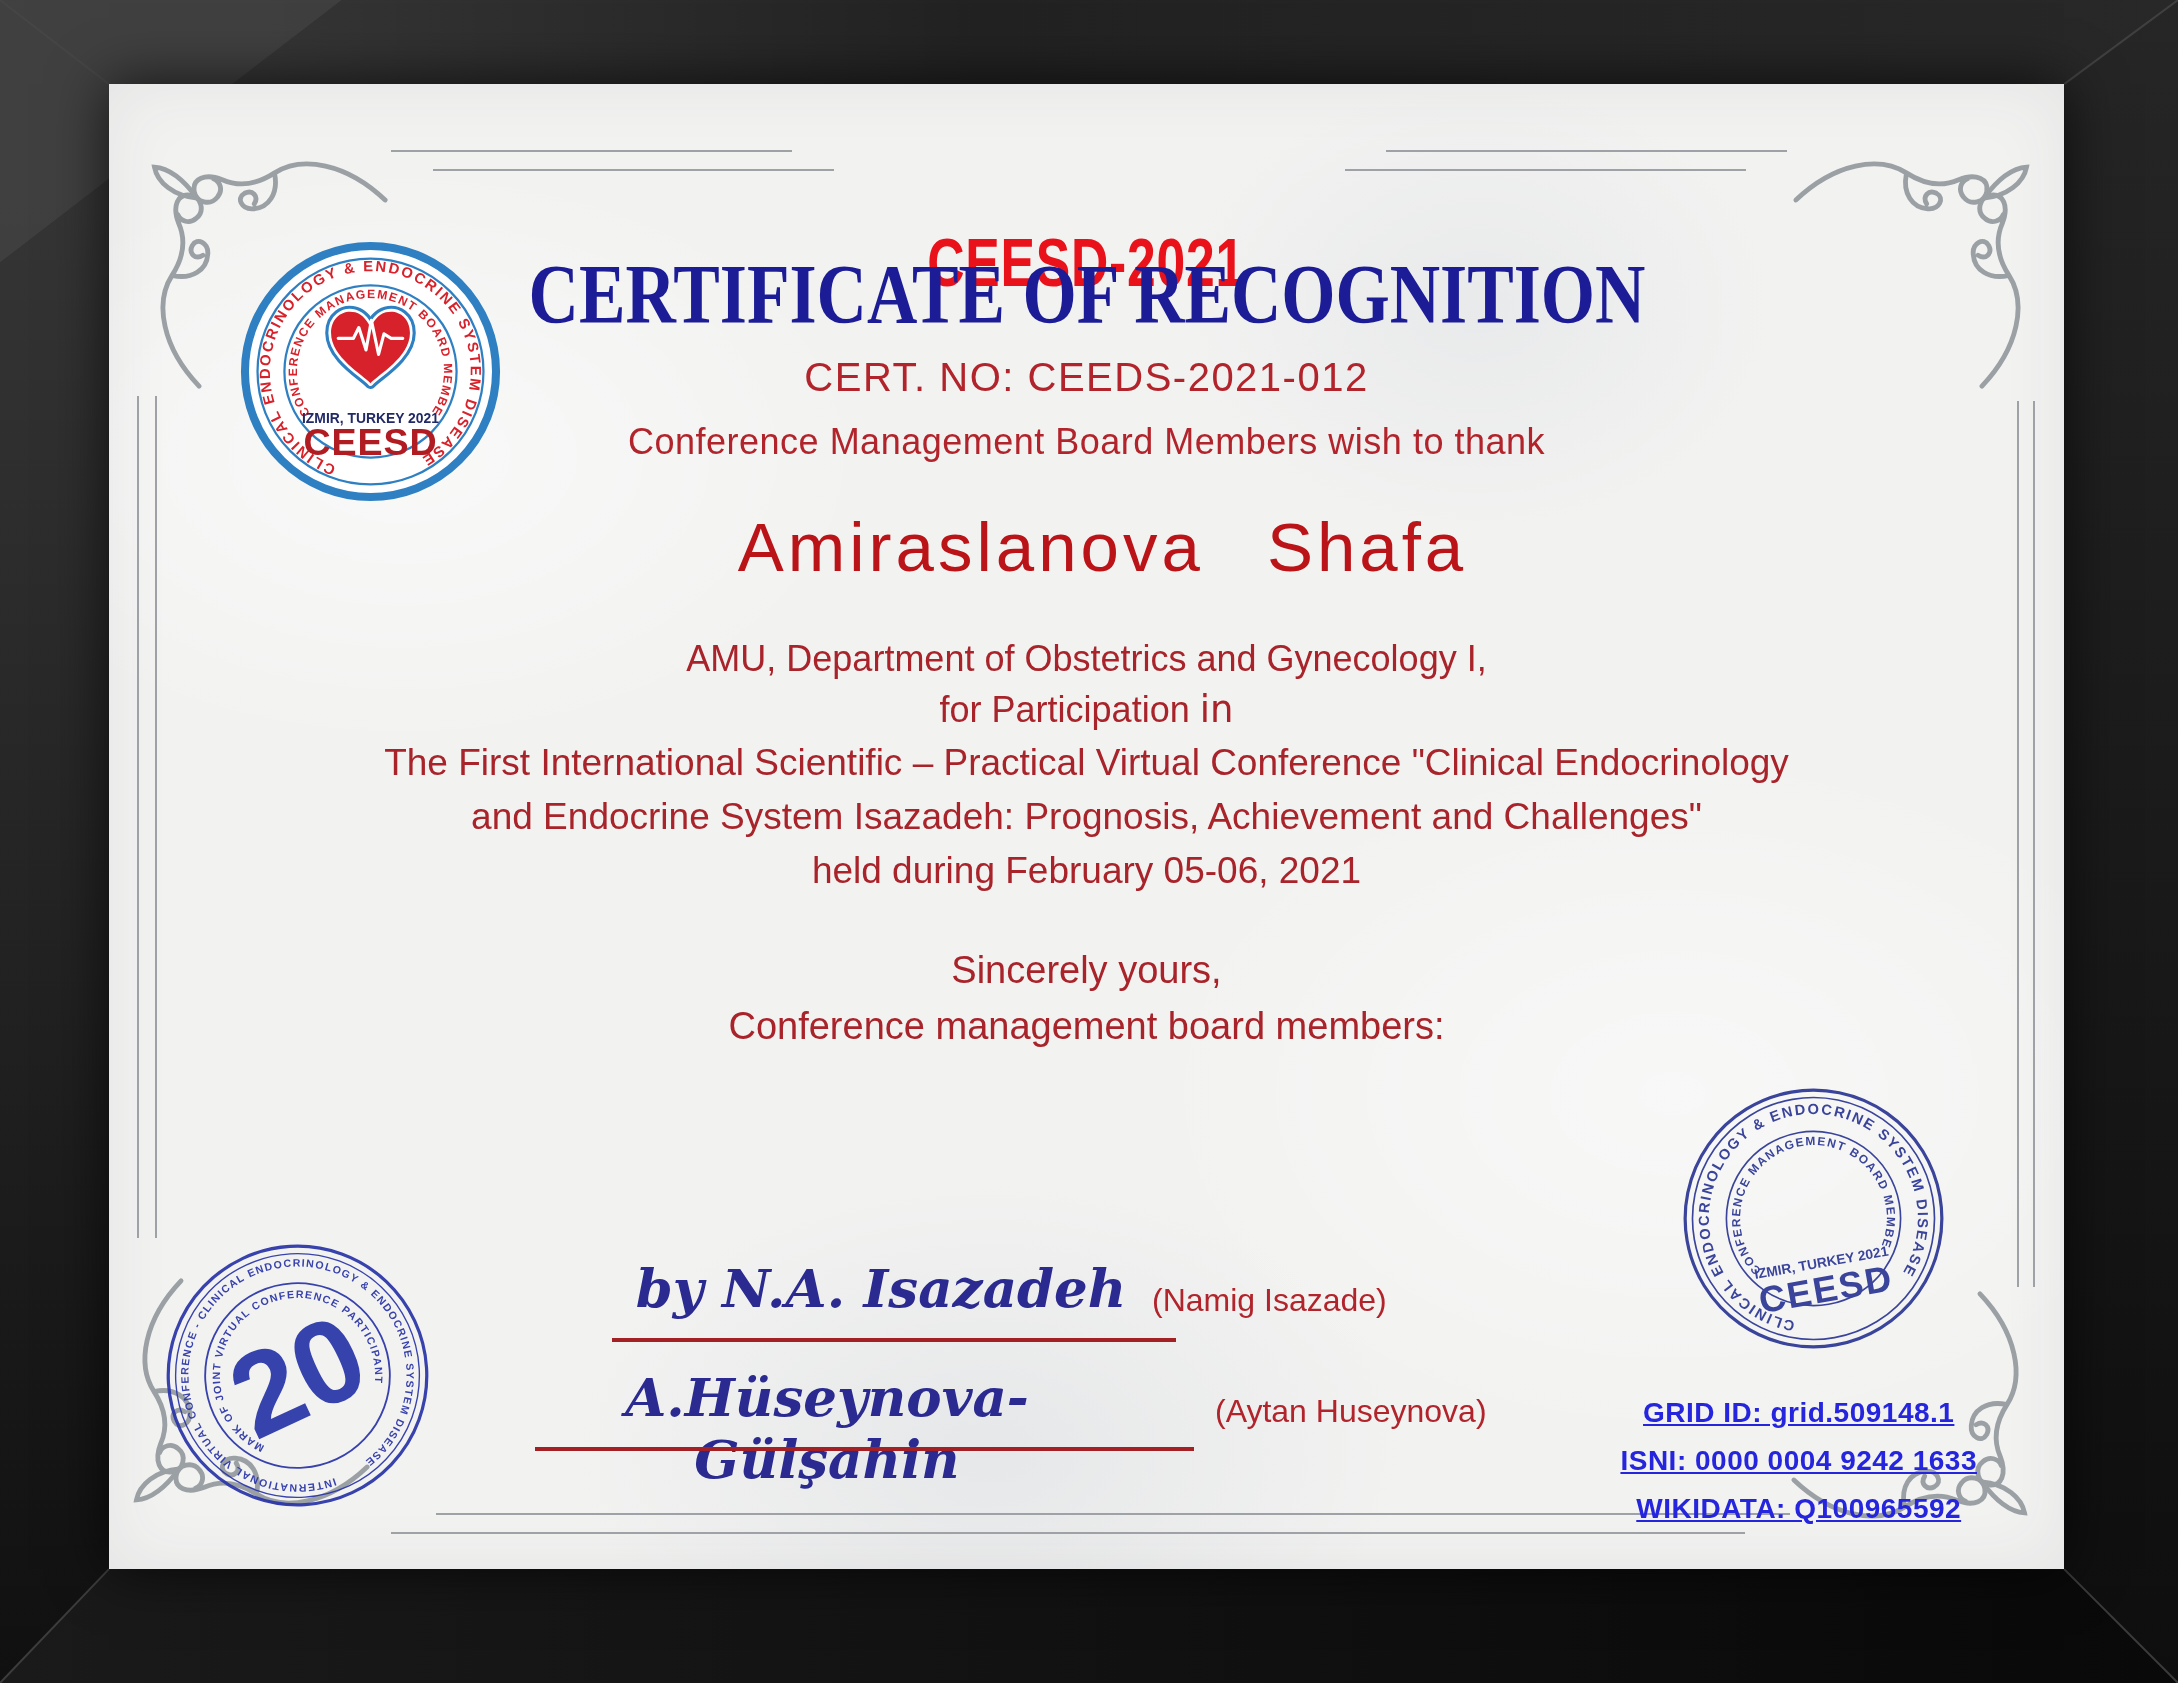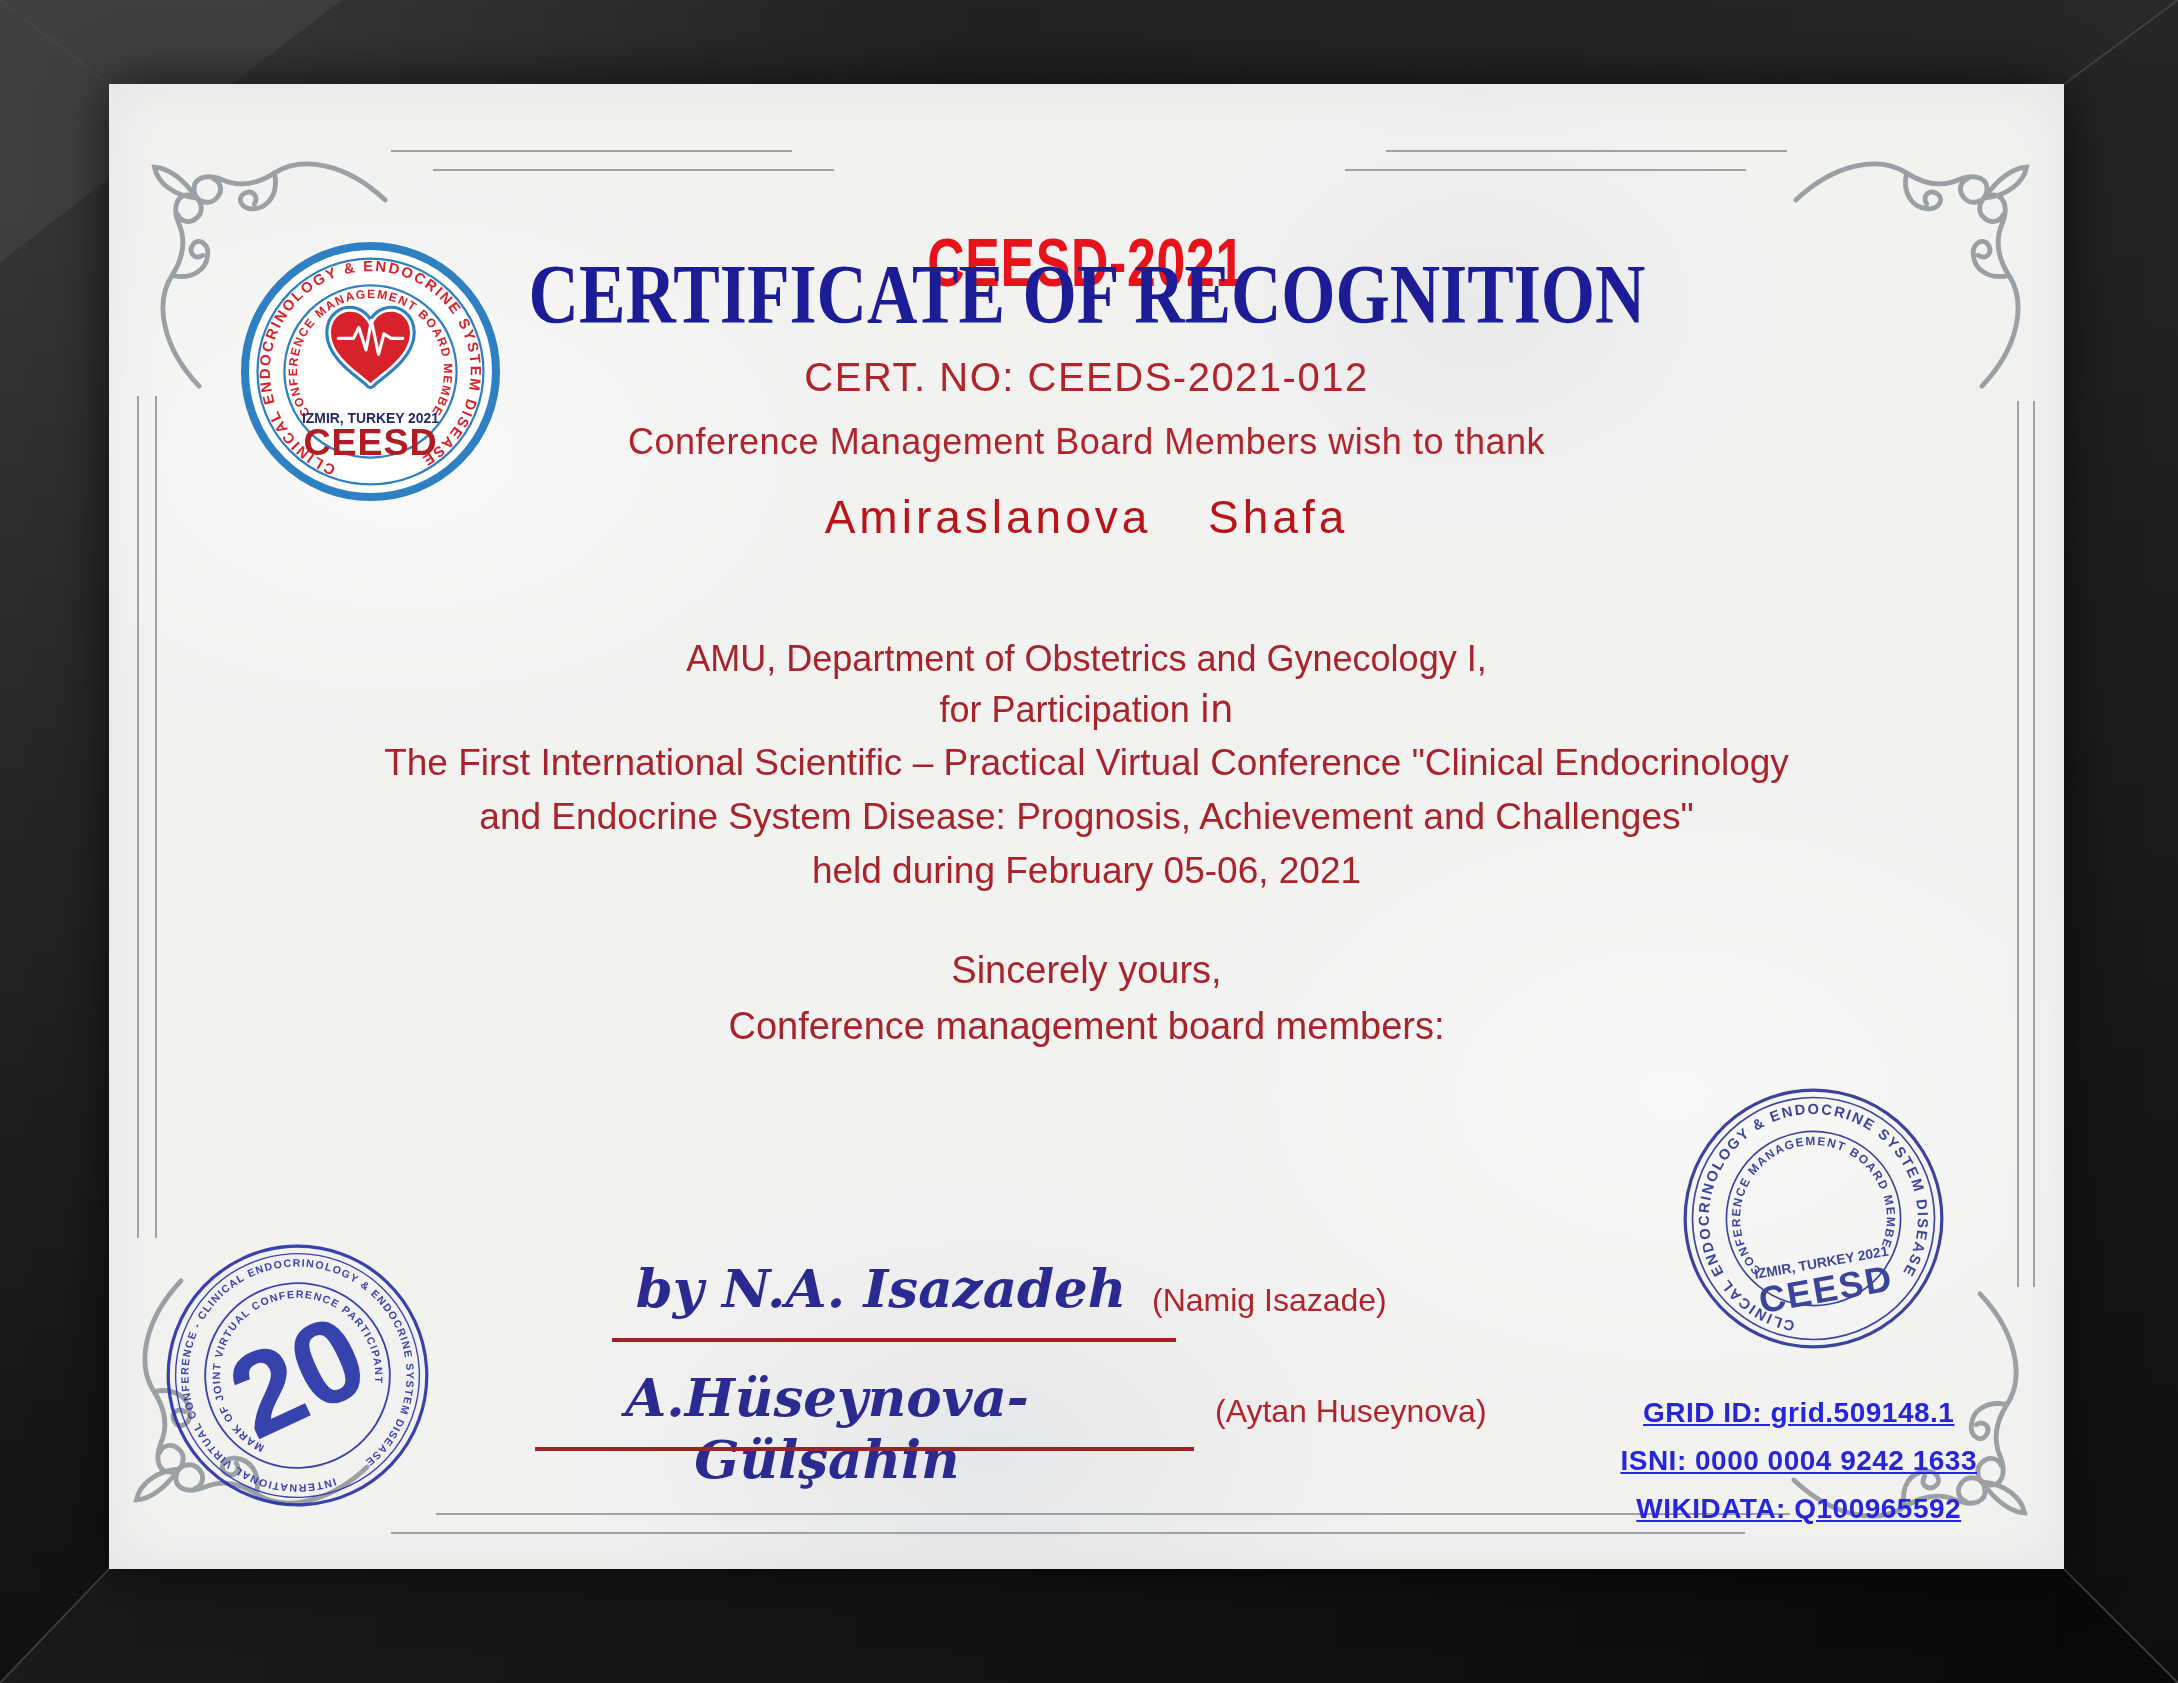--- a/index.html
+++ b/index.html
@@ -14,21 +14,21 @@
       radial-gradient(ellipse 495px 376px at 70% 15%, rgba(223,225,228,.5), transparent 60%),
       #f2f2f1;
     box-shadow:0 0 54px rgba(0,0,0,.7), inset 0 0 69px rgba(60,60,70,.07);}
   .tline{position:absolute;left:0;width:1955px;text-align:center;color:#a8232a;}
   .event-title{top:139px;font-size:68px;font-weight:800;color:#e9121a;}
   .squeeze{display:inline-block;transform:scaleX(.76);transform-origin:center;letter-spacing:1px;}
   .heading{top:161px;color:#1c1c96;font-family:"Liberation Serif",serif;font-weight:700;font-size:85px;}
   .heading .squeeze{transform:scaleX(.82);letter-spacing:0;}
   .cert-no{top:271px;font-size:40px;letter-spacing:1.5px;color:#b2242b;}
   .intro{top:337px;font-size:36px;letter-spacing:0.5px;color:#b2242b;}
-  .name{top:406px;font-size:46px;letter-spacing:4px;word-spacing:40px;color:#bb1418;}
+  .name{top:424px;font-size:69px;letter-spacing:4px;word-spacing:40px;color:#bb1418;padding-left:16px;}
   .affil{top:554px;font-size:36px;}
   .partic{top:604px;font-size:36px;}
   .in-alt{font-family:"DejaVu Sans",sans-serif;font-size:37px;}
   .conf{top:652px;font-size:37px;line-height:54px;}
   .closing1{top:865px;font-size:38px;}
   .closing2{top:921px;font-size:38px;}
   .script{position:absolute;font-family:"DejaVu Serif",serif;font-style:italic;font-weight:600;
           color:#2a2a90;font-size:53px;text-align:center;}
   .sig1-script{left:475px;top:1173px;width:594px;}
   .sig2-script{left:396px;top:1282px;width:644px;}
@@ -192,21 +192,21 @@
     <div class="tline heading"><span class="squeeze">CERTIFICATE OF RECOGNITION</span></div>
     <div class="tline cert-no">CERT. NO: CEEDS-2021-012</div>
     <div class="tline intro">Conference Management Board Members wish to thank</div>
     <div class="tline name">Amiraslanova Shafa</div>
     <div class="tline affil">AMU, Department of Obstetrics and Gynecology I,</div>
     <div class="tline partic">
       <span>for Participation</span>&nbsp;<span class="in-alt">in</span>
     </div>
     <div class="tline conf">
       <div>The First International Scientific – Practical Virtual Conference "Clinical Endocrinology</div>
-      <div>and Endocrine System Disease: Prognosis, Achievement and Challenges"</div>
+      <div>and Endocrine System Isazadeh: Prognosis, Achievement and Challenges"</div>
       <div>held during February 05-06, 2021</div>
     </div>
     <div class="tline closing2">Conference management board members:</div>
     <div class="tline closing1">Sincerely yours,</div>
 
     <div class="script sig1-script">by N.A. Isazadeh</div>
     <div class="sig-line" style="left:503px;top:1254px;width:564px"></div>
     <div class="printed" style="left:1043px;top:1198px">(Namig Isazade)</div>
 
     <div class="script sig2-script">A.Hüseynova-Gülşahin</div>

